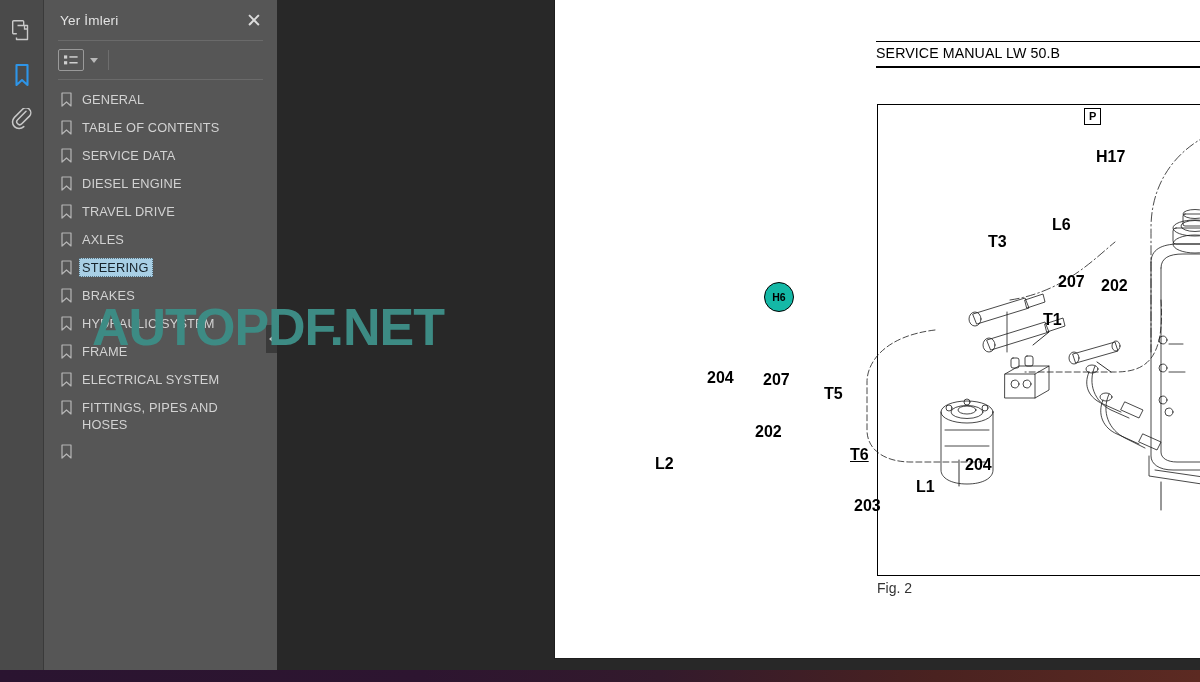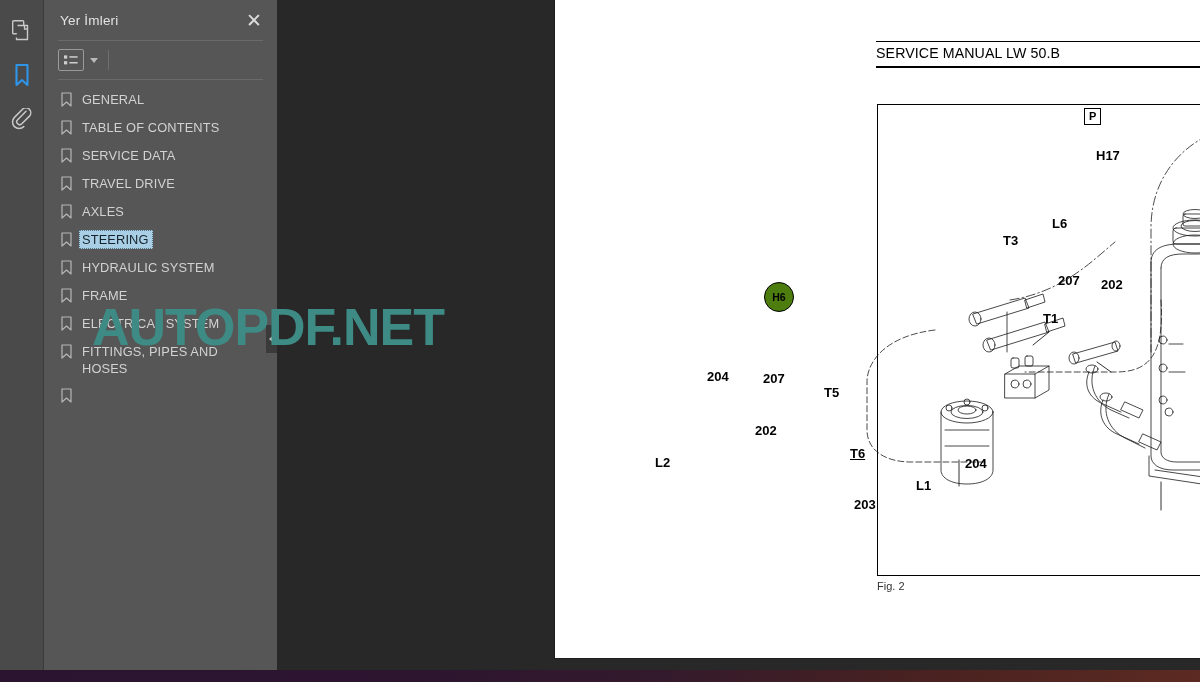--- a/index.html
+++ b/index.html
@@ -119,33 +119,33 @@
     position: absolute; right: 13px; top: 76px;
     font-size: 5.4px; color: #777; letter-spacing: .3px;
   }
   .doc-fig-box {
     position: absolute; left: 322px; top: 104px;
     width: 508px; height: 472px;
     border: 1.2px solid #000;
   }
   .doc-figcap {
     position: absolute; left: 322px; top: 580px;
-    font-size: 11px; color: #333;
+    font-size: 14px; color: #333;
   }
 
   
   .diagram { position: absolute; inset: 0; }
   .lbl {
-    position: absolute; font-size: 13px; font-weight: bold;
+    position: absolute; font-size: 16px; font-weight: bold;
     font-family: "Liberation Sans", sans-serif; color: #000;
     white-space: nowrap;
   }
   .lbl-circ {
     position: absolute; width: 30px; height: 30px; border-radius: 50%;
-    border: 1.4px solid #000; background: #4d7c0f;
+    border: 1.4px solid #000; background: #14b8a6;
     display: flex; align-items: center; justify-content: center;
     font-size: 10.5px; font-weight: bold;
   }
   .lbl-box {
     position: absolute; border: 1.3px solid #000; background: #fff;
     padding: 1px 4px 2px 4px; font-size: 11px; font-weight: bold;
   }
 
   
   .watermark {
@@ -231,33 +231,45 @@
         <div class="bm-item">
           <span class="bm-icon"><svg width="11" height="15" viewBox="0 0 11 15">
               <path d="M1 1 h9 v13 l-4.5 -4 l-4.5 4 z" fill="none" stroke="#b6b6b6" stroke-width="1.2" stroke-linejoin="round"></path>
             </svg></span>
           <span class="bm-label">SERVICE DATA</span>
         </div>
         <div class="bm-item">
           <span class="bm-icon"><svg width="11" height="15" viewBox="0 0 11 15">
               <path d="M1 1 h9 v13 l-4.5 -4 l-4.5 4 z" fill="none" stroke="#b6b6b6" stroke-width="1.2" stroke-linejoin="round"></path>
             </svg></span>
+          <span class="bm-label">DIESEL ENGINE</span>
+        </div>
+        <div class="bm-item">
+          <span class="bm-icon"><svg width="11" height="15" viewBox="0 0 11 15">
+              <path d="M1 1 h9 v13 l-4.5 -4 l-4.5 4 z" fill="none" stroke="#b6b6b6" stroke-width="1.2" stroke-linejoin="round"></path>
+            </svg></span>
           <span class="bm-label">TRAVEL DRIVE</span>
         </div>
         <div class="bm-item">
           <span class="bm-icon"><svg width="11" height="15" viewBox="0 0 11 15">
               <path d="M1 1 h9 v13 l-4.5 -4 l-4.5 4 z" fill="none" stroke="#b6b6b6" stroke-width="1.2" stroke-linejoin="round"></path>
             </svg></span>
           <span class="bm-label">AXLES</span>
         </div>
         <div class="bm-item selected">
           <span class="bm-icon"><svg width="11" height="15" viewBox="0 0 11 15">
               <path d="M1 1 h9 v13 l-4.5 -4 l-4.5 4 z" fill="none" stroke="#b6b6b6" stroke-width="1.2" stroke-linejoin="round"></path>
             </svg></span>
           <span class="bm-label">STEERING</span>
+        </div>
+        <div class="bm-item">
+          <span class="bm-icon"><svg width="11" height="15" viewBox="0 0 11 15">
+              <path d="M1 1 h9 v13 l-4.5 -4 l-4.5 4 z" fill="none" stroke="#b6b6b6" stroke-width="1.2" stroke-linejoin="round"></path>
+            </svg></span>
+          <span class="bm-label">BRAKES</span>
         </div>
         <div class="bm-item">
           <span class="bm-icon"><svg width="11" height="15" viewBox="0 0 11 15">
               <path d="M1 1 h9 v13 l-4.5 -4 l-4.5 4 z" fill="none" stroke="#b6b6b6" stroke-width="1.2" stroke-linejoin="round"></path>
             </svg></span>
           <span class="bm-label">HYDRAULIC SYSTEM</span>
         </div>
         <div class="bm-item">
           <span class="bm-icon"><svg width="11" height="15" viewBox="0 0 11 15">
               <path d="M1 1 h9 v13 l-4.5 -4 l-4.5 4 z" fill="none" stroke="#b6b6b6" stroke-width="1.2" stroke-linejoin="round"></path>
@@ -524,21 +536,21 @@
             <path d="M826 424 L812 410" stroke-width="0.9"></path>
             <path d="M878 442 L904 442" stroke-width="0.9"></path>
             <path d="M832 500 L820 502" stroke-width="0.9"></path>
           </g>
         </svg>
 
         <div id="diagram-labels">
             <div class="lbl-box" style="left: 529px; top: 108px;">P</div>
             <div class="lbl" style="left: 541px; top: 148px;">H17</div>
             <div class="lbl" style="left: 497px; top: 216px;">L6</div>
-            <div class="lbl" style="left: 448px; top: 233px;">T3</div>
+            <div class="lbl" style="left: 433px; top: 233px;">T3</div>
             <div class="lbl" style="left: 503px; top: 273px;">207</div>
             <div class="lbl" style="left: 546px; top: 277px;">202</div>
             <div class="lbl" style="left: 488px; top: 311px;">T1</div>
             <div class="lbl-circ" style="left: 209px; top: 282px;">H6</div>
             <div class="lbl" style="left: 152px; top: 369px;">204</div>
             <div class="lbl" style="left: 208px; top: 371px;">207</div>
             <div class="lbl" style="left: 269px; top: 385px;">T5</div>
             <div class="lbl" style="left: 200px; top: 423px;">202</div>
             <div class="lbl" style="left: 295px; top: 446px; text-decoration: underline;">T6</div>
             <div class="lbl" style="left: 100px; top: 455px;">L2</div>

